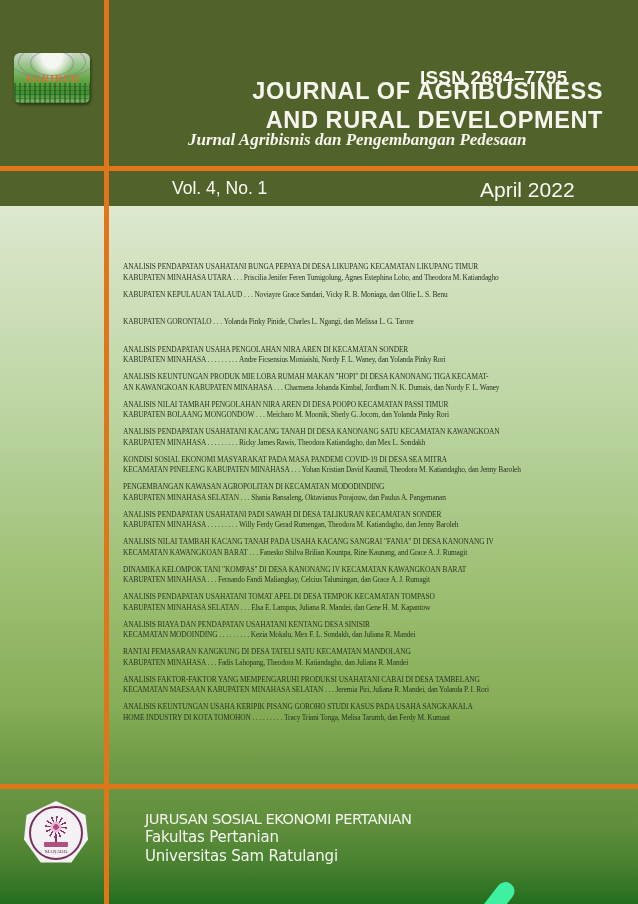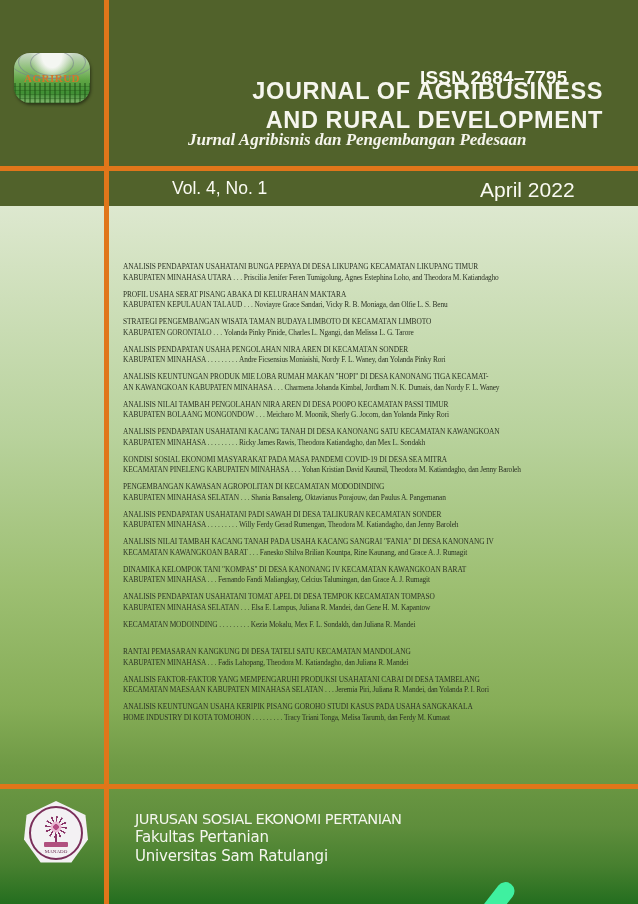--- a/index.html
+++ b/index.html
@@ -39,21 +39,21 @@
   }
   .hline {
     position: absolute; left: 0; width: 638px; height: 5px;
     background: #e0761a;
   }
   .hline.top { top: 166px; }
   .hline.bottom { top: 784px; }
 
   .logo {
     position: absolute; left: 14px; top: 53px; width: 76px; height: 50px;
-    border-radius: 16px;
+    border-radius: 6px;
     background:
       radial-gradient(ellipse at 50% 5%, #f4f6f2 0 18%, transparent 40%),
       linear-gradient(to bottom, #c9d7c6 0%, #8fc07a 30%, #5fa544 55%, #3f8f34 80%, #7db36a 100%);
     box-shadow: 1px 2px 3px rgba(0,0,0,0.45);
     overflow: hidden;
   }
   .logo .arc {
     position: absolute; left: -6px; top: -14px; width: 88px; height: 40px;
     border: 1px solid rgba(120,130,140,0.6);
     border-radius: 50%;
@@ -126,21 +126,21 @@
   .seal .motto {
     position: absolute; left: 20px; top: 41px; width: 24px; height: 5px;
     background: #b0507f; border-radius: 1px;
   }
   .seal .city {
     position: absolute; left: 0; top: 48px; width: 64px; text-align: center;
     font-family: "Liberation Serif", serif; font-size: 5px; color: #6a2a50;
   }
 
   .institution {
-    position: absolute; left: 135px; top: 809px;
+    position: absolute; left: 145px; top: 809px;
     font-family: "DejaVu Sans", sans-serif; color: #f4f6ee;
   }
   .institution .dept { font-size: 14.6px; letter-spacing: -0.5px; line-height: 19px; }
   .institution .fac, .institution .uni { font-size: 15px; letter-spacing: -0.2px; line-height: 19px; }
 
   .leaf {
     position: absolute; left: 502px; top: 884px; width: 18px; height: 40px;
     background: #3ff0a0; border-radius: 9px;
     transform: rotate(38deg);
     transform-origin: top center;
@@ -174,25 +174,23 @@
 
   <div class="vol">Vol. 4, No. 1</div>
   <div class="date">April 2022</div>
 
   <div class="articles">
     <div class="article">
         <span class="l">ANALISIS PENDAPATAN USAHATANI BUNGA PEPAYA DI DESA LIKUPANG KECAMATAN LIKUPANG TIMUR</span>
         <span class="l"><span>KABUPATEN MINAHASA UTARA</span><span> . . . </span><span class="auth">Priscilia Jenifer Feren Tumigolung, Agnes Estephina Loho, and Theodora M. Katiandagho</span></span>
       </div>
     <div class="article">
-        <span class="l">PROFIL USAHA SERAT PISANG ABAKA DI KELURAHAN MAKTARA</span>
         <span class="l"><span>KABUPATEN KEPULAUAN TALAUD</span><span> . . . </span><span class="auth">Noviayre Grace Sandari, Vicky R. B. Moniaga, dan Olfie L. S. Benu</span></span>
       </div>
     <div class="article">
-        <span class="l">STRATEGI PENGEMBANGAN WISATA TAMAN BUDAYA LIMBOTO DI KECAMATAN LIMBOTO</span>
         <span class="l"><span>KABUPATEN GORONTALO</span><span> . . . </span><span class="auth">Yolanda Pinky Pinide, Charles L. Ngangi, dan Melissa L. G. Tarore</span></span>
       </div>
     <div class="article">
         <span class="l">ANALISIS PENDAPATAN USAHA PENGOLAHAN NIRA AREN DI KECAMATAN SONDER</span>
         <span class="l"><span>KABUPATEN MINAHASA</span><span> . . . . . . . . . </span><span class="auth">Andre Ficsensius Moniaishi, Nordy F. L. Waney, dan Yolanda Pinky Rori</span></span>
       </div>
     <div class="article">
         <span class="l">ANALISIS KEUNTUNGAN PRODUK MIE LOBA RUMAH MAKAN "HOPI" DI DESA KANONANG TIGA KECAMAT-</span>
         <span class="l"><span>AN KAWANGKOAN KABUPATEN MINAHASA</span><span> . . . </span><span class="auth">Charmena Johanda Kimbal, Jordham N. K. Dumais, dan Nordy F. L. Waney</span></span>
       </div>
@@ -222,20 +220,21 @@
       </div>
     <div class="article">
         <span class="l">DINAMIKA KELOMPOK TANI "KOMPAS" DI DESA KANONANG IV KECAMATAN KAWANGKOAN BARAT</span>
         <span class="l"><span>KABUPATEN MINAHASA</span><span> . . . </span><span class="auth">Fernando Fandi Maliangkay, Celcius Talumingan, dan Grace A. J. Rumagit</span></span>
       </div>
     <div class="article">
         <span class="l">ANALISIS PENDAPATAN USAHATANI TOMAT APEL DI DESA TEMPOK KECAMATAN TOMPASO</span>
         <span class="l"><span>KABUPATEN MINAHASA SELATAN</span><span> . . . </span><span class="auth">Elsa E. Lampus, Juliana R. Mandei, dan Gene H. M. Kapantow</span></span>
       </div>
     <div class="article">
+        <span class="l">ANALISIS BIAYA DAN PENDAPATAN USAHATANI KENTANG DESA SINISIR</span>
         <span class="l"><span>KECAMATAN MODOINDING</span><span> . . . . . . . . . </span><span class="auth">Kezia Mokalu, Mex F. L. Sondakh, dan Juliana R. Mandei</span></span>
       </div>
     <div class="article">
         <span class="l">RANTAI PEMASARAN KANGKUNG DI DESA TATELI SATU KECAMATAN MANDOLANG</span>
         <span class="l"><span>KABUPATEN MINAHASA</span><span> . . . </span><span class="auth">Fadis Lahopang, Theodora M. Katiandagho, dan Juliana R. Mandei</span></span>
       </div>
     <div class="article">
         <span class="l">ANALISIS FAKTOR-FAKTOR YANG MEMPENGARUHI PRODUKSI USAHATANI CABAI DI DESA TAMBELANG</span>
         <span class="l"><span>KECAMATAN MAESAAN KABUPATEN MINAHASA SELATAN</span><span> . . . </span><span class="auth">Jeremia Piri, Juliana R. Mandei, dan Yolanda P. I. Rori</span></span>
       </div>

